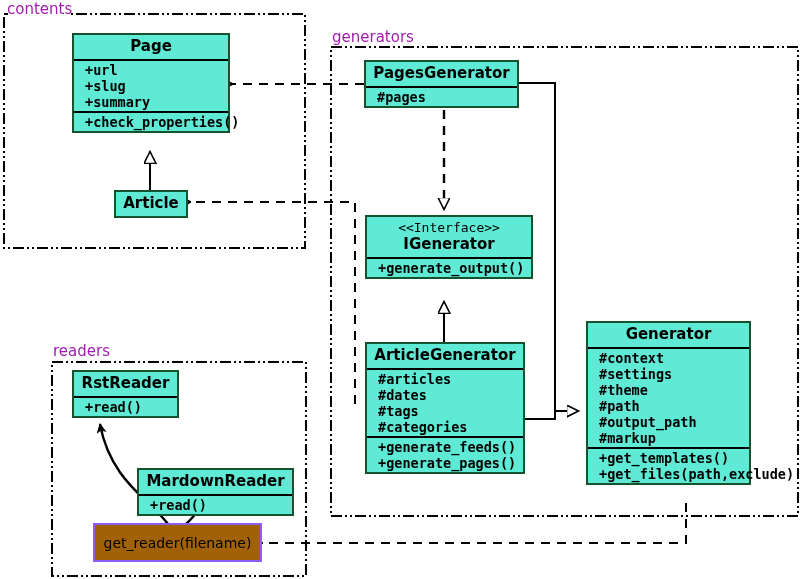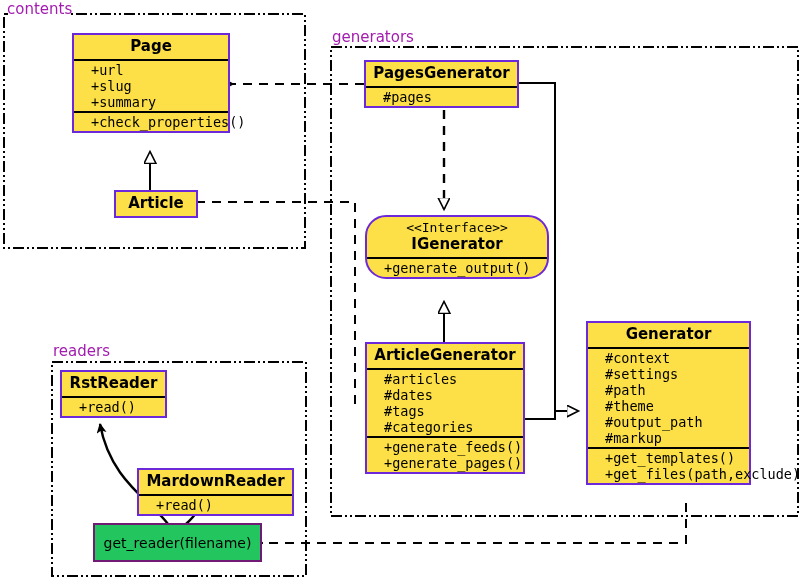--- a/index.html
+++ b/index.html
@@ -26,22 +26,22 @@
     position: absolute;
     font-family: "DejaVu Sans", sans-serif;
     font-size: 15px;
     color: #a21caf;
     white-space: nowrap;
     line-height: 15px;
   }
   .umlbox {
     position: absolute;
     box-sizing: border-box;
-    border: 2px solid #6d28d9;
-    background: #fde047;
+    border: 2px solid #14532d;
+    background: #5eead4;
   }
   .umlbox .title {
     box-sizing: border-box;
     text-align: center;
     font-weight: bold;
     font-size: 15px;
     font-family: "DejaVu Sans", sans-serif;
     color: #000000;
     padding: 3px 6px 4px 6px;
     line-height: 17px;
@@ -50,34 +50,35 @@
   .umlbox .stereo {
     display: block;
     font-weight: normal;
     font-family: "DejaVu Sans Mono", monospace;
     font-size: 13px;
     line-height: 16px;
   }
   .umlbox .compartment {
     box-sizing: border-box;
     border-top: 2px solid #000000;
-    padding: 1px 2px 1px 17px;
+    padding: 1px 2px 1px 11px;
+    font-weight: bold;
   }
   .umlbox .member {
     font-family: "DejaVu Sans Mono", monospace;
     font-size: 13.5px;
     line-height: 16px;
     color: #000000;
     white-space: nowrap;
   }
   .plainbox {
     position: absolute;
     box-sizing: border-box;
-    border: 2px solid #701a75;
-    background: #22c55e;
+    border: 2px solid #8b5cf6;
+    background: #a16207;
     display: flex;
     align-items: center;
     justify-content: center;
   }
   .plainbox .ptext {
     font-family: "DejaVu Sans", sans-serif;
     font-size: 14px;
     color: #000000;
     white-space: nowrap;
   }
@@ -138,32 +139,32 @@
     <div class="compartment">
       <div class="member">+url</div>
       <div class="member">+slug</div>
       <div class="member">+summary</div>
     </div>
     <div class="compartment">
       <div class="member">+check_properties()</div>
     </div>
   </div>
 
-  <div class="umlbox" style="left:114px; top:190px; width:84px;">
+  <div class="umlbox" style="left:114px; top:190px; width:74px;">
     <div class="title">Article</div>
   </div>
 
   <div class="umlbox" style="left:364px; top:60px; width:155px;">
     <div class="title">PagesGenerator</div>
     <div class="compartment">
       <div class="member">#pages</div>
     </div>
   </div>
 
-  <div class="umlbox" style="left:365px; top:215px; width:184px;border-radius:21px;">
+  <div class="umlbox" style="left:365px; top:215px; width:168px;">
     <div class="title">
       <span class="stereo">&lt;&lt;Interface&gt;&gt;</span>
       <span>IGenerator</span>
     </div>
     <div class="compartment">
       <div class="member">+generate_output()</div>
     </div>
   </div>
 
   <div class="umlbox" style="left:365px; top:342px; width:160px;">
@@ -178,32 +179,32 @@
       <div class="member">+generate_feeds()</div>
       <div class="member">+generate_pages()</div>
     </div>
   </div>
 
   <div class="umlbox" style="left:586px; top:321px; width:165px;">
     <div class="title">Generator</div>
     <div class="compartment">
       <div class="member">#context</div>
       <div class="member">#settings</div>
+      <div class="member">#theme</div>
       <div class="member">#path</div>
-      <div class="member">#theme</div>
       <div class="member">#output_path</div>
       <div class="member">#markup</div>
     </div>
     <div class="compartment">
       <div class="member">+get_templates()</div>
       <div class="member">+get_files(path,exclude)</div>
     </div>
   </div>
 
-  <div class="umlbox" style="left:60px; top:370px; width:107px;">
+  <div class="umlbox" style="left:72px; top:370px; width:107px;">
     <div class="title">RstReader</div>
     <div class="compartment">
       <div class="member">+read()</div>
     </div>
   </div>
 
   <div class="umlbox" style="left:137px; top:432px; width:157px;margin-top:36px;">
     <div class="title">MardownReader</div>
     <div class="compartment">
       <div class="member">+read()</div>

